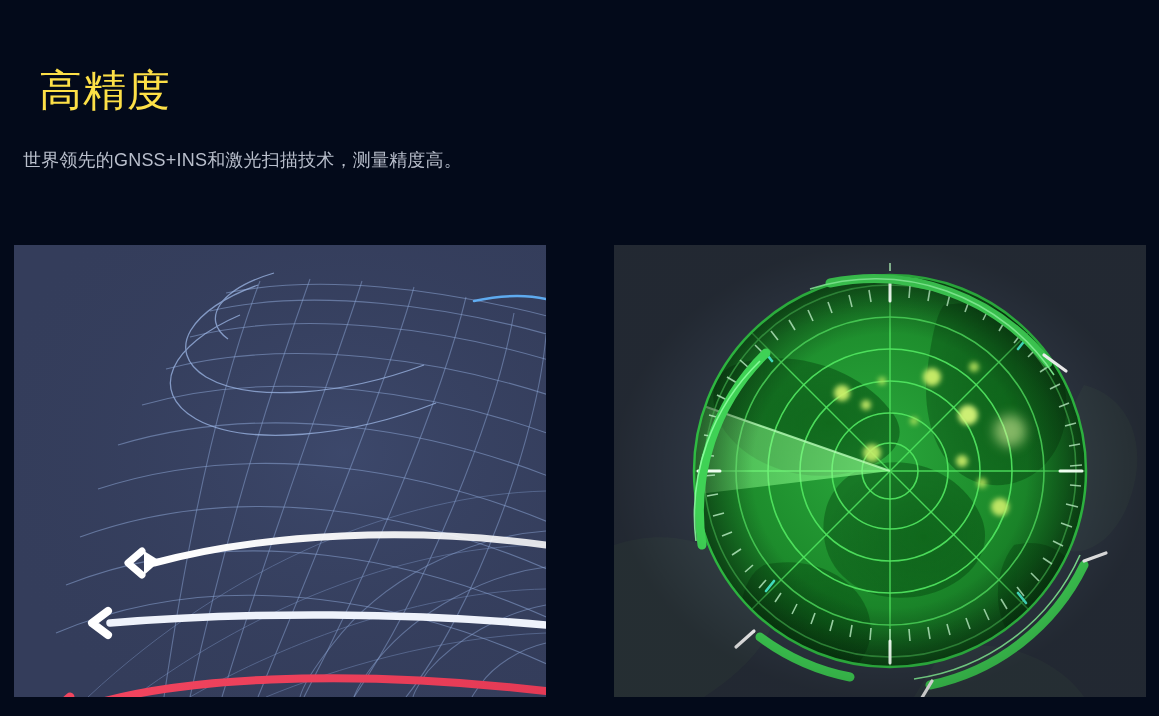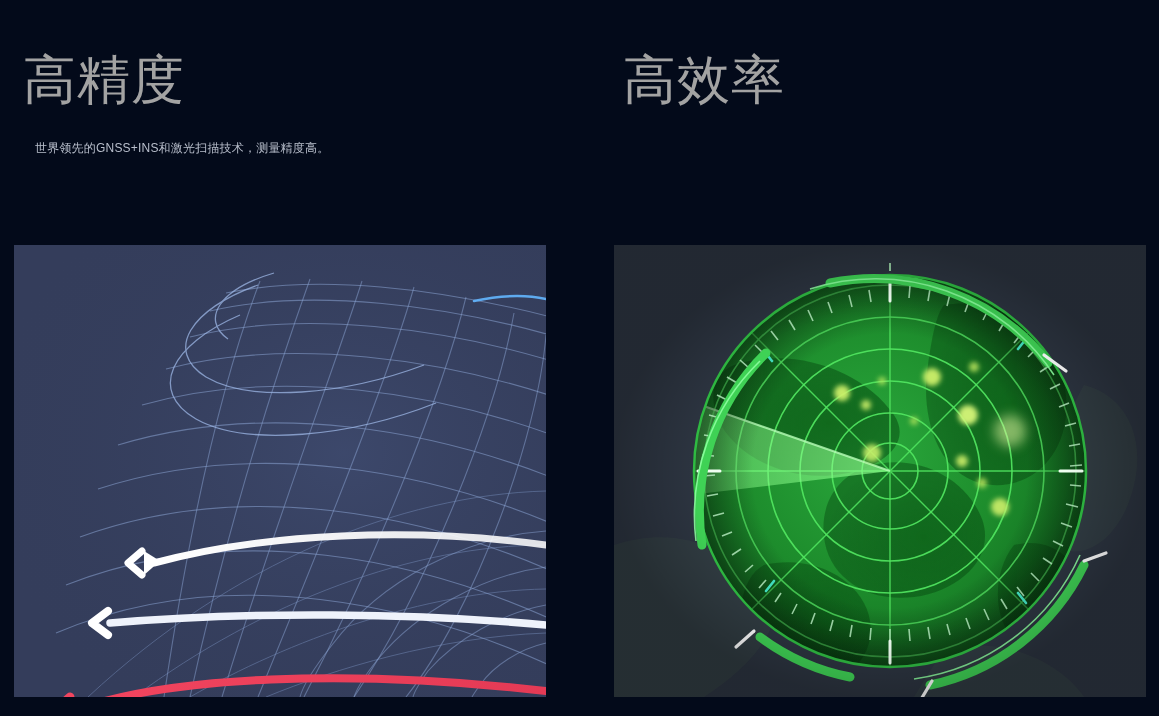--- a/index.html
+++ b/index.html
@@ -35,32 +35,32 @@
   .col-left  { left: 14px; }
   .col-right { left: 614px; }
 
   .col-head {
     position: absolute;
     left: 9px;
     top: 50px;
     width: 530px;
   }
   .col-title {
-    font-size: 53px;
+    font-size: 43px;
     line-height: 1.15;
     font-weight: 400;
-    color: #a3a3a3;
+    color: #fde047;
     letter-spacing: 1px;
+    margin: 16px;
+    white-space: nowrap;
+  }
+  .col-sub {
     margin: 0;
-    white-space: nowrap;
-  }
-  .col-sub {
-    margin: 12px;
     padding-top: 17px;
-    font-size: 12px;
+    font-size: 18px;
     line-height: 1.4;
     color: #b9bfcc;
     white-space: nowrap;
     letter-spacing: .2px;
   }
 
   
   .media {
     position: absolute;
     top: 245px;
@@ -188,21 +188,20 @@
               <path d="M460,56 C488,50 514,50 532,54" stroke="#63b6ff" stroke-width="2.5" fill="none" opacity="0.9" stroke-linecap="round"></path>
             </g>
           </svg>
         </div>
       </div>
     </div>
 
     <div class="col col-right">
 
       <div class="col-head">
-        <h2 class="col-title">高效率</h2>
       </div>
 
       <div class="media media-right">
         <div class="radar-bg"></div>
         <div class="radar-wrap">
           <svg width="532" height="452" viewBox="0 0 532 452" xmlns="http://www.w3.org/2000/svg">
             <defs>
               <clipPath id="clipR">
                   <rect x="0" y="0" width="532" height="452"></rect>
                 </clipPath>

